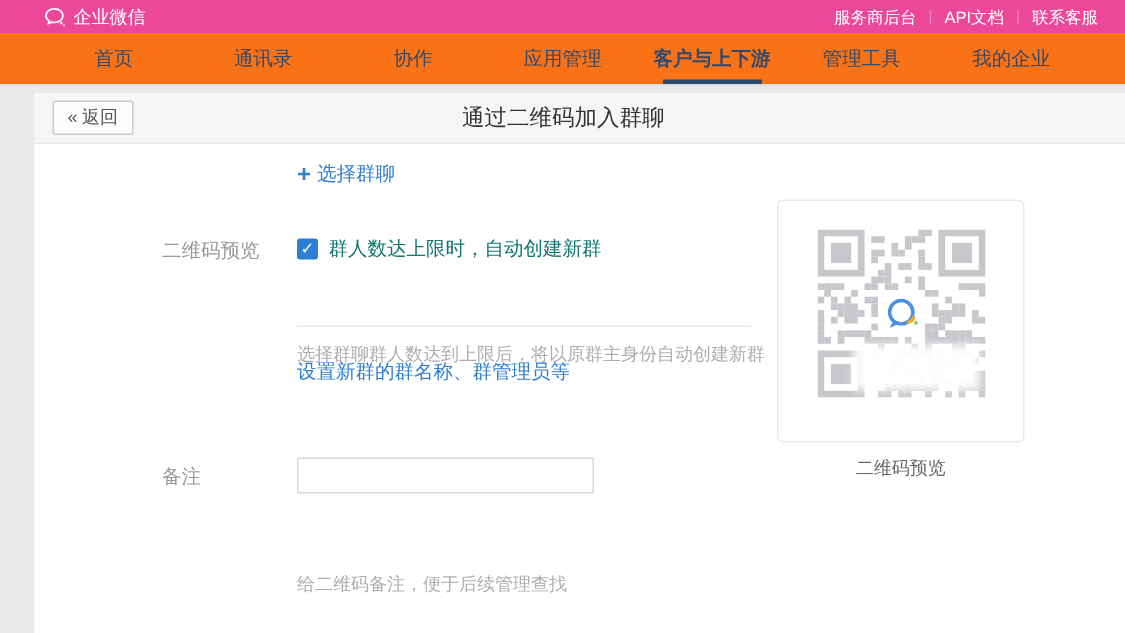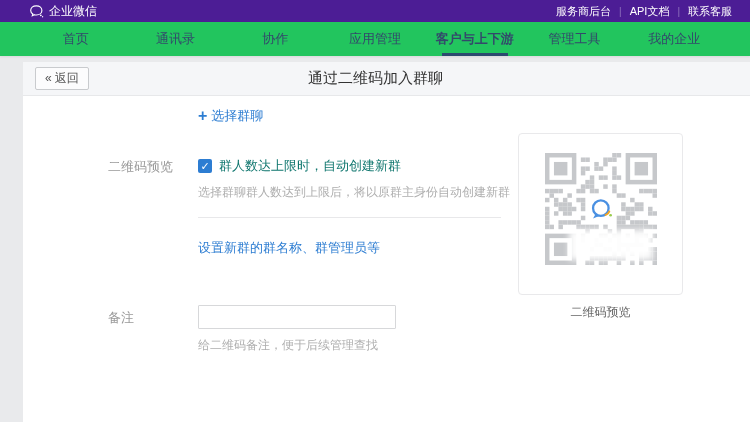--- a/index.html
+++ b/index.html
@@ -1,29 +1,29 @@
 <!DOCTYPE html>
 <html><head>
 <meta charset="utf-8">
 <style>
   * { margin:0; padding:0; box-sizing:border-box; }
   html,body { width:750px; height:422px; overflow:hidden;
     font-family:"Liberation Sans","DejaVu Sans",sans-serif; background:#e9eaec; }
 
   
-  .topbar { height:22px; background:#4c1d95; display:flex; align-items:center;
+  .topbar { height:22px; background:#ec4899; display:flex; align-items:center;
     justify-content:space-between; padding:0 10px 0 30px; }
   .logo { display:flex; align-items:center; gap:5px; color:#fff; font-size:12px; cursor:pointer; }
   .logo svg { display:block; }
   .top-links { display:flex; align-items:center; font-size:11px; color:#fff; }
   .top-links a { color:#fff; text-decoration:none; padding:0 8px; cursor:pointer; }
   .top-links .sep { color:rgba(255,255,255,.35); font-size:10px; }
 
   
-  .navbar { height:34px; background:#22c55e; display:flex; align-items:stretch;
+  .navbar { height:34px; background:#f97316; display:flex; align-items:stretch;
     padding:0 26px; box-shadow:0 1px 2px rgba(0,0,0,.08); position:relative; z-index:2; }
   .nav-item { flex:1; text-align:center; font-size:13px; color:#33496b;
     line-height:34px; cursor:pointer; position:relative; white-space:nowrap; }
   .nav-item.active { font-weight:bold; }
   .nav-item.active::after { content:""; position:absolute; left:50%; transform:translateX(-50%);
     bottom:0; width:66px; height:3px; background:#2c4a6e; }
 
   
   .page { height:366px; background:#e9eaec; padding:6px 0 0 23px; }
   .panel { background:#fff; height:100%; position:relative; }
@@ -33,21 +33,21 @@
     border:1px solid #c9cbce; border-radius:2px; font-size:12px; color:#555;
     padding:3px 9px; cursor:pointer; line-height:1.2;
     font-family:"Liberation Sans","DejaVu Sans",sans-serif; }
   .page-title { position:absolute; left:0; right:22px; text-align:center;
     font-size:15px; color:#333; pointer-events:none; }
 
   .panel-body { position:relative; height:324px; }
   .abs { position:absolute; }
 
   .form-label { font-size:13px; color:#999; }
-  .hint { font-size:12px; color:#aeaeae; }
+  .hint { font-size:12px; color:#aeaeae;margin-top:44px; }
   .blue-link { font-size:13px; color:#2d7dd2; text-decoration:none; cursor:pointer; }
   .plus { font-size:16px; font-weight:bold; color:#2d7dd2; margin-right:4px; vertical-align:-1px; }
 
   .help-dot { display:inline-block; width:13px; height:13px; border-radius:50%;
     background:#ccced2; color:#fff; font-size:9px; line-height:13px; text-align:center;
     margin-left:4px; vertical-align:-2px; cursor:pointer; }
 
   .checkbox-row { display:flex; align-items:center; gap:7px; }
   .checkbox { width:14px; height:14px; border-radius:2px; background:#2d7dd2;
     color:#fff; font-size:11px; line-height:14px; text-align:center; cursor:pointer; }

